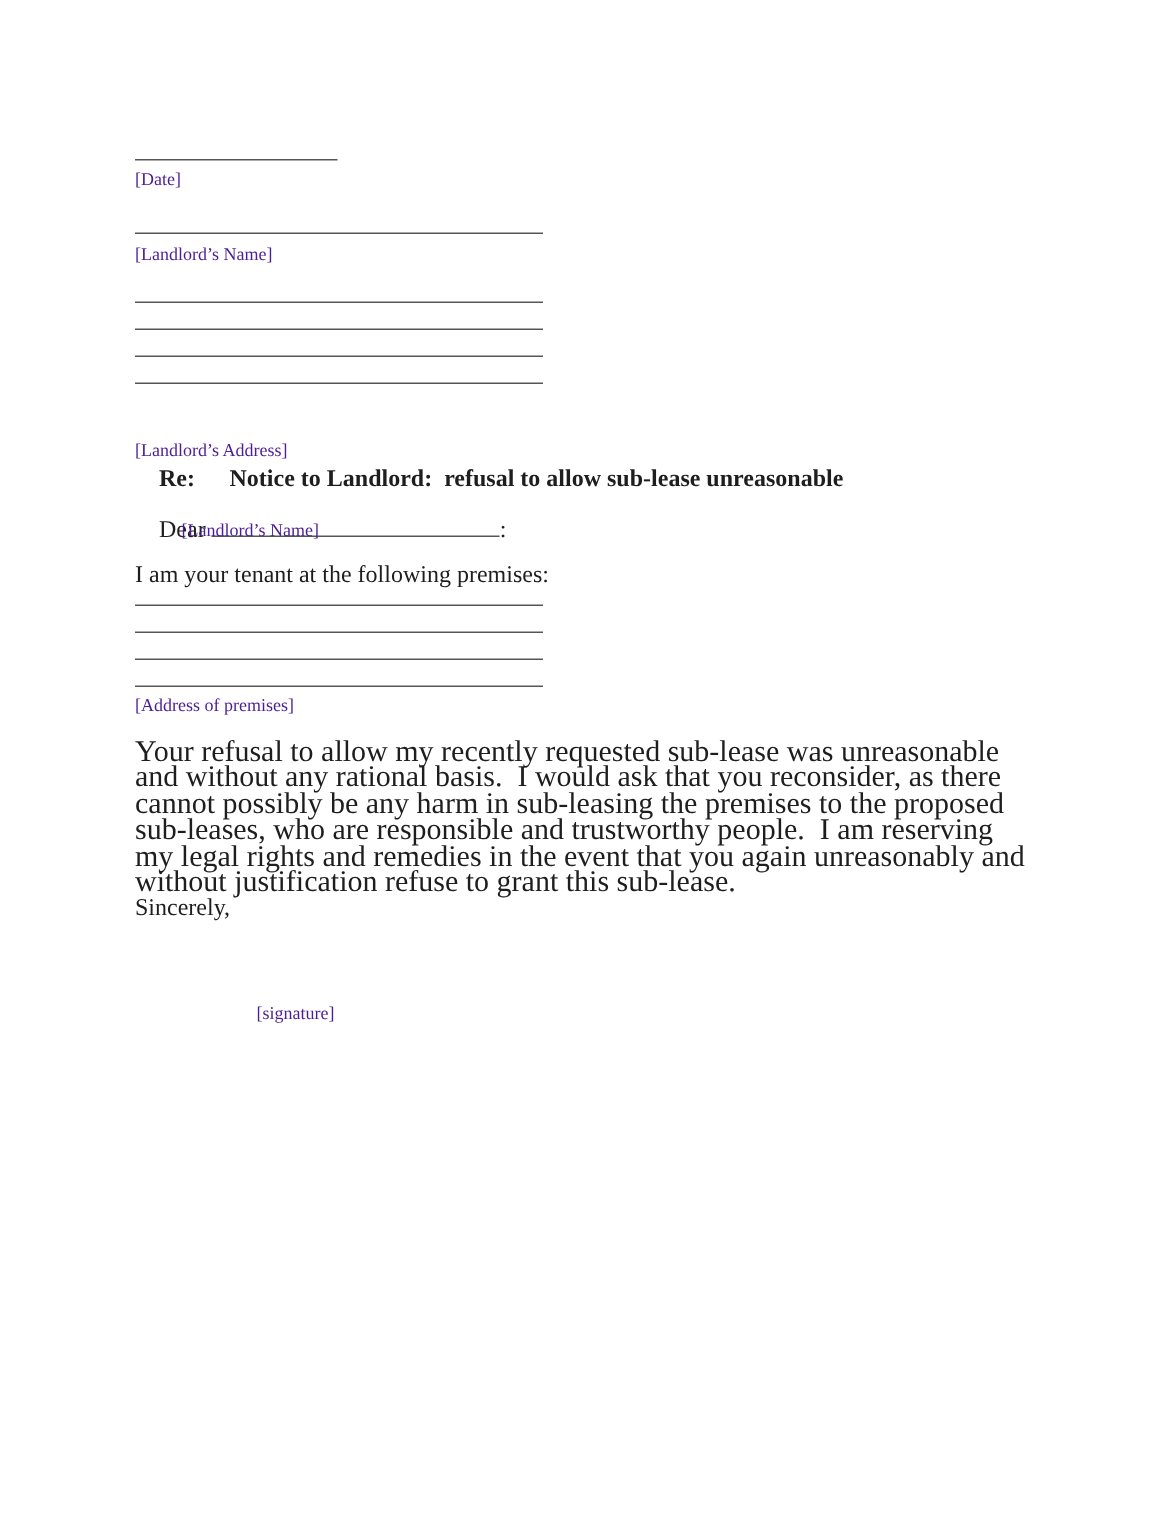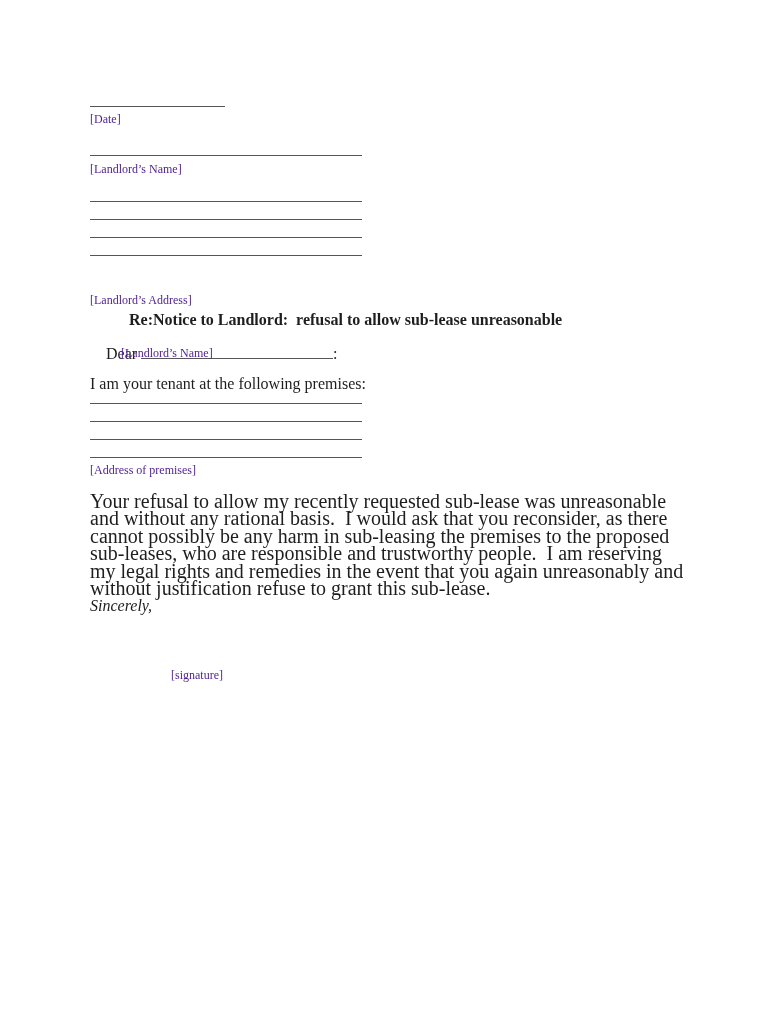--- a/index.html
+++ b/index.html
@@ -40,21 +40,20 @@
   }
   .inline-fill {
     display: inline-block;
     border-bottom: 1.5px solid #565656;
     height: 1px;
     vertical-align: baseline;
   }
   .re-prefix {
     display: inline-block;
     width: 47px;
-    text-align: right;
   }
   .para {
     width: 596px;
     font-size: 20px;
     line-height: 17.4px;
     white-space: pre-wrap;
   }
 </style>
 </head>
 <body>
@@ -85,17 +84,17 @@
   <div class="abs body-text" style="left:90px; top:375px;">I am your tenant at the following premises:</div>
 
   <div class="abs fill-line" style="left:90px; top:403px; width:272px;"></div>
   <div class="abs fill-line" style="left:90px; top:421px; width:272px;"></div>
   <div class="abs fill-line" style="left:90px; top:439px; width:272px;"></div>
   <div class="abs fill-line" style="left:90px; top:457px; width:272px;"></div>
   <div class="abs small-label" style="left:90px; top:463px;">[Address of premises]</div>
 
   <div class="abs para" style="left:90px; top:493px;">Your refusal to allow my recently requested sub-lease was unreasonable and without any rational basis.  I would ask that you reconsider, as there cannot possibly be any harm in sub-leasing the premises to the proposed sub-leases, who are responsible and trustworthy people.  I am reserving my legal rights and remedies in the event that you again unreasonably and without justification refuse to grant this sub-lease.</div>
 
-  <div class="abs body-text" style="left:90px; top:597px;font-style:italic;">Sincerely,</div>
+  <div class="abs body-text" style="left:90px; top:597px;">Sincerely,</div>
 
   <div class="abs small-label" style="left:138px; top:668px;margin-left:33px;">[signature]</div>
 
 </div>
 
 </body></html>

